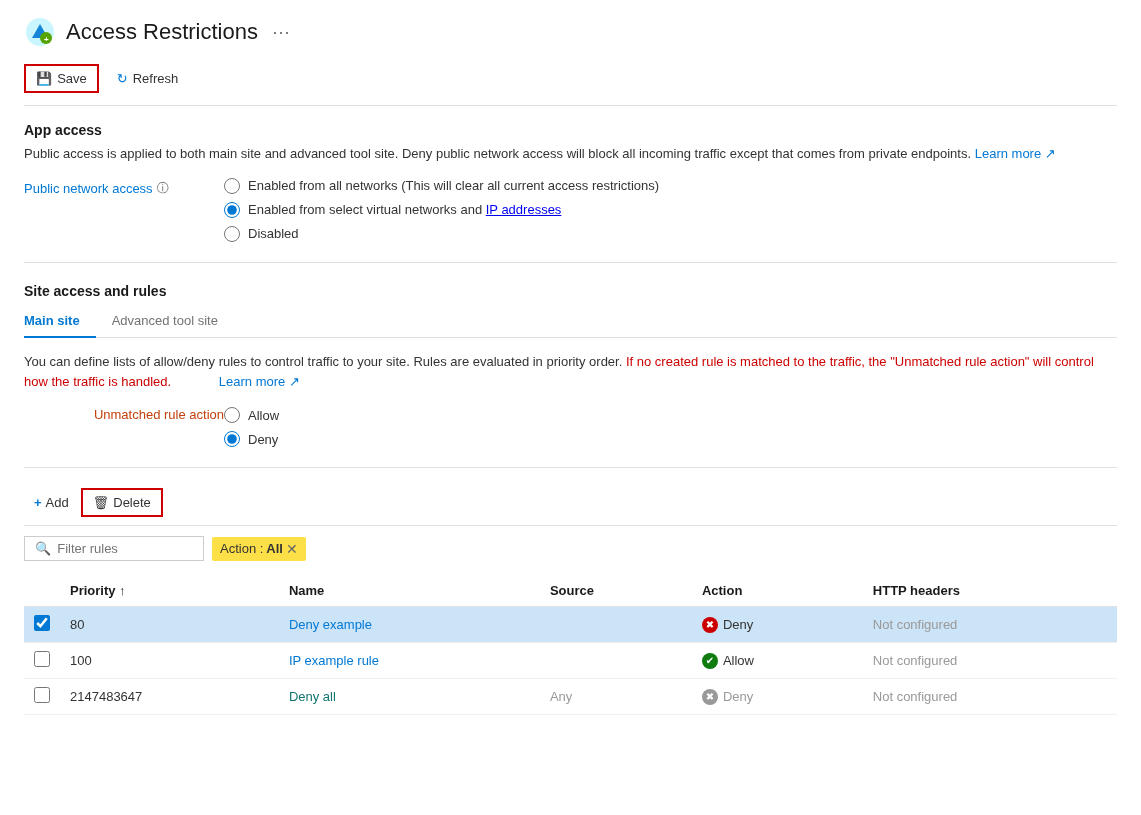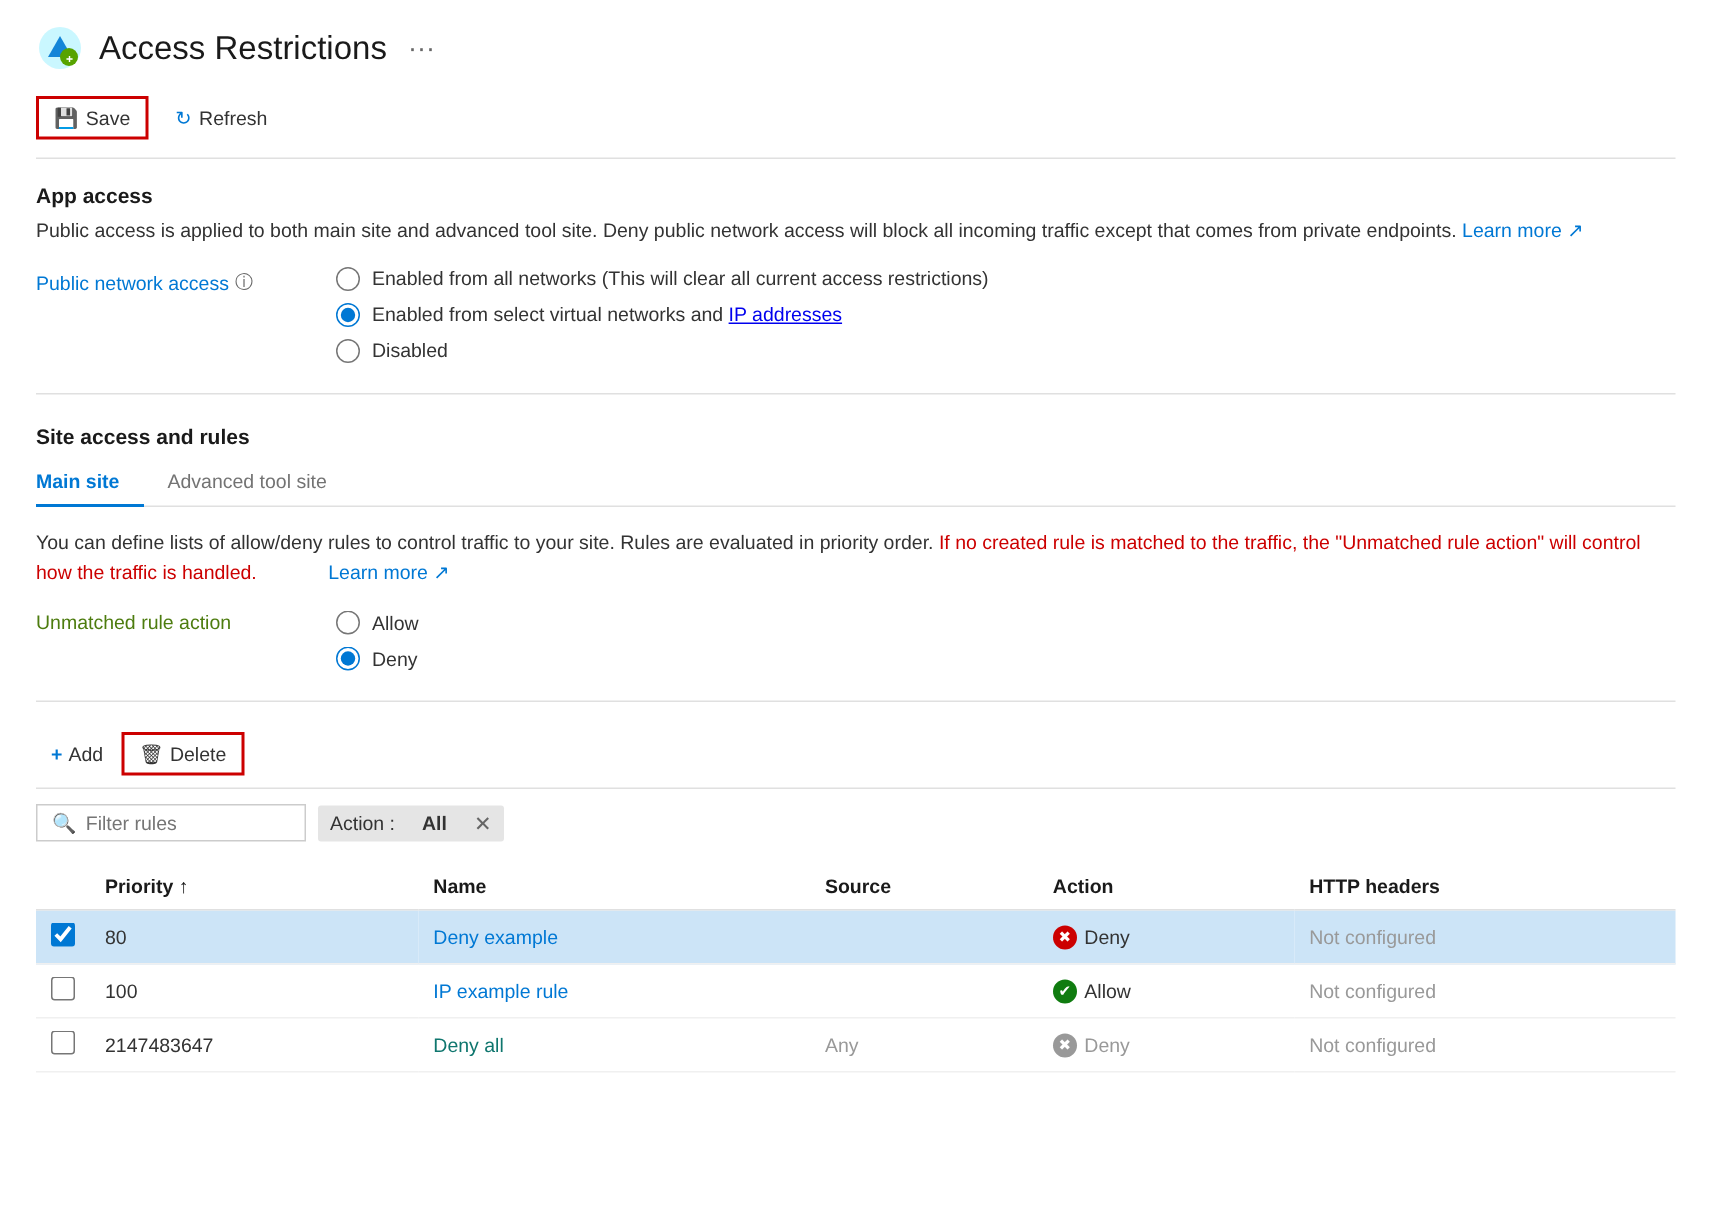--- a/index.html
+++ b/index.html
@@ -30,31 +30,31 @@
     .divider { height: 1px; background: #e0e0e0; margin: 20px 0; }
 
     .tabs { display: flex; gap: 16px; margin-bottom: 14px; border-bottom: 1px solid #e0e0e0; }
     .tab { padding: 8px 16px 8px 0; font-size: 13px; cursor: pointer; color: #737373; border-bottom: 2px solid transparent; margin-bottom: -1px; }
     .tab.active { color: #0078d4; border-bottom: 2px solid #0078d4; font-weight: 600; }
 
     .info-text { font-size: 13px; color: #333; line-height: 1.6; margin-bottom: 14px; }
     .info-text .highlight { color: #c00; }
     .info-text a { color: #0078d4; text-decoration: none; padding-left: 44px; }
 
-    .unmatched-label { color: #4d7c0f; font-size: 13px; min-width: 200px; }
+    .unmatched-label { color: #c2410c; font-size: 13px; min-width: 200px; text-align: right; }
 
     .rules-toolbar { display: flex; align-items: center; gap: 2px; margin-bottom: 10px; padding-bottom: 8px; border-bottom: 1px solid #e0e0e0; }
     .rules-btn { display: flex; align-items: center; gap: 4px; padding: 5px 10px; border: none; background: none; cursor: pointer; font-size: 13px; color: #333; }
     .rules-btn.delete-btn { border: 2px solid #c00; background: #fff; }
     .plus-icon { color: #0078d4; font-weight: bold; }
 
     .filter-row { display: flex; align-items: center; gap: 8px; margin-bottom: 14px; }
     .filter-input { display: flex; align-items: center; gap: 6px; border: 1px solid #ccc; padding: 4px 10px; width: 180px; background: #fff; }
     .filter-input input { border: none; outline: none; font-size: 13px; width: 100%; }
-    .filter-badge { display: flex; align-items: center; gap: 18px; background: #e5e5e5; padding: 4px 8px; font-size: 13px; border-radius: 2px; }
+    .filter-badge { display: flex; align-items: center; gap: 3px; background: #fde047; padding: 4px 8px; font-size: 13px; border-radius: 2px; }
     .filter-badge .bold { font-weight: 600; }
     .filter-badge .close-x { cursor: pointer; color: #666; font-size: 14px; }
 
     .table { width: 100%; border-collapse: collapse; }
     .table th { text-align: left; padding: 8px 10px; font-size: 13px; font-weight: 600; color: #1a1a1a; border-bottom: 1px solid #e0e0e0; }
     .table td { padding: 8px 10px; font-size: 13px; border-bottom: 1px solid #f0f0f0; }
     .table tr.selected td { background: #cce4f7; }
 
     .checkbox-cell { width: 30px; }
     .checkbox { width: 16px; height: 16px; accent-color: #0078d4; cursor: pointer; }

